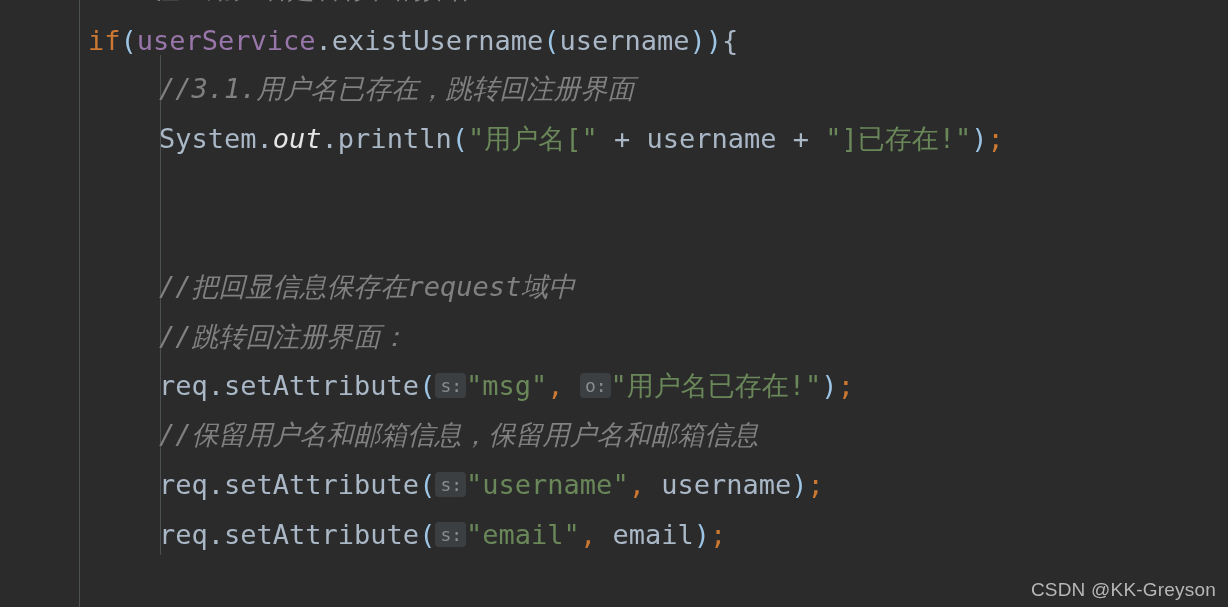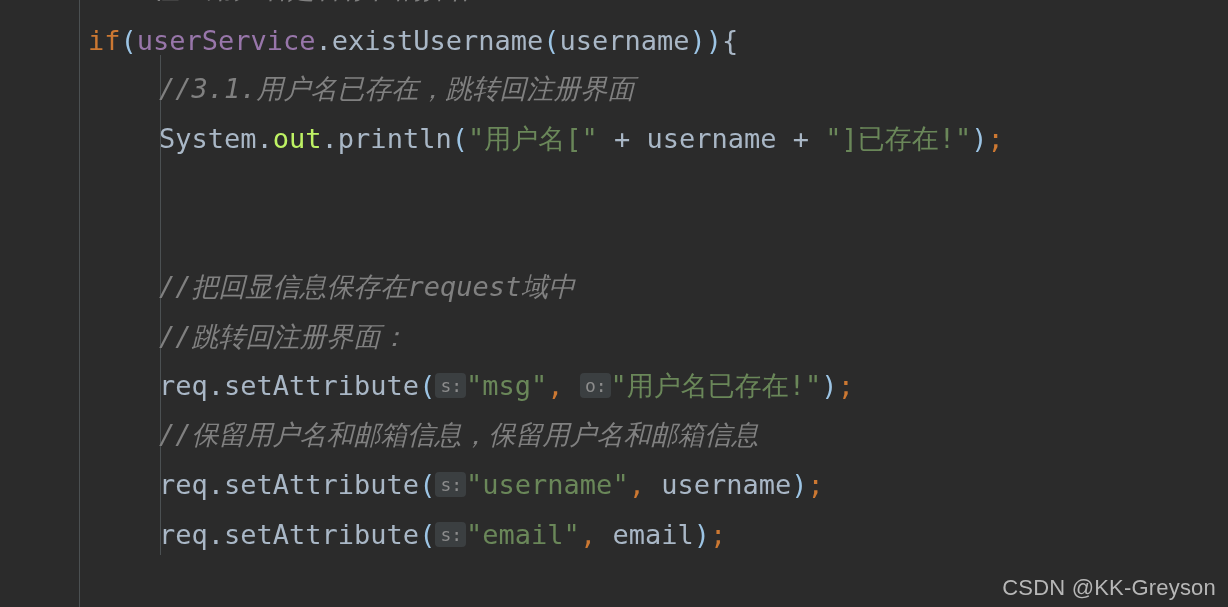--- a/index.html
+++ b/index.html
@@ -53,21 +53,21 @@
   .ind2 { padding-left: 159px; }
 
   
   .kw      { color: #cc7832; }
   .punct   { color: #a9b7c6; }
   .paren   { color: #9cc4e4; }
   .semi    { color: #cc7832; }
   .comma   { color: #cc7832; }
   .ident   { color: #a9b7c6; }
   .field   { color: #9876aa; }
-  .statfld { color: #bef264; }
+  .statfld { color: #e5e5e5; font-style: italic; }
   .method  { color: #a9b7c6; }
   .str     { color: #6a8759; }
   .op      { color: #a9b7c6; }
   .comment { color: #808080; font-style: italic; margin-top: 33px; }
 
   
   .hint {
     background: #3b3f41;
     color: #8c8c8c;
     font-size: 18px;
@@ -81,21 +81,21 @@
   #line-0 {
     top: -36px;
   }
 
   #watermark {
     position: absolute;
     right: 12px;
     bottom: 6px;
     color: #b7b7b7;
     font-family: "Liberation Sans", sans-serif;
-    font-size: 22px;
+    font-size: 19px;
     letter-spacing: 0.2px;
     white-space: pre;
   }
 </style>
 </head>
 <body>
 
 <div id="editor">
 
   <div class="indent-guide" id="guide-1"></div>

